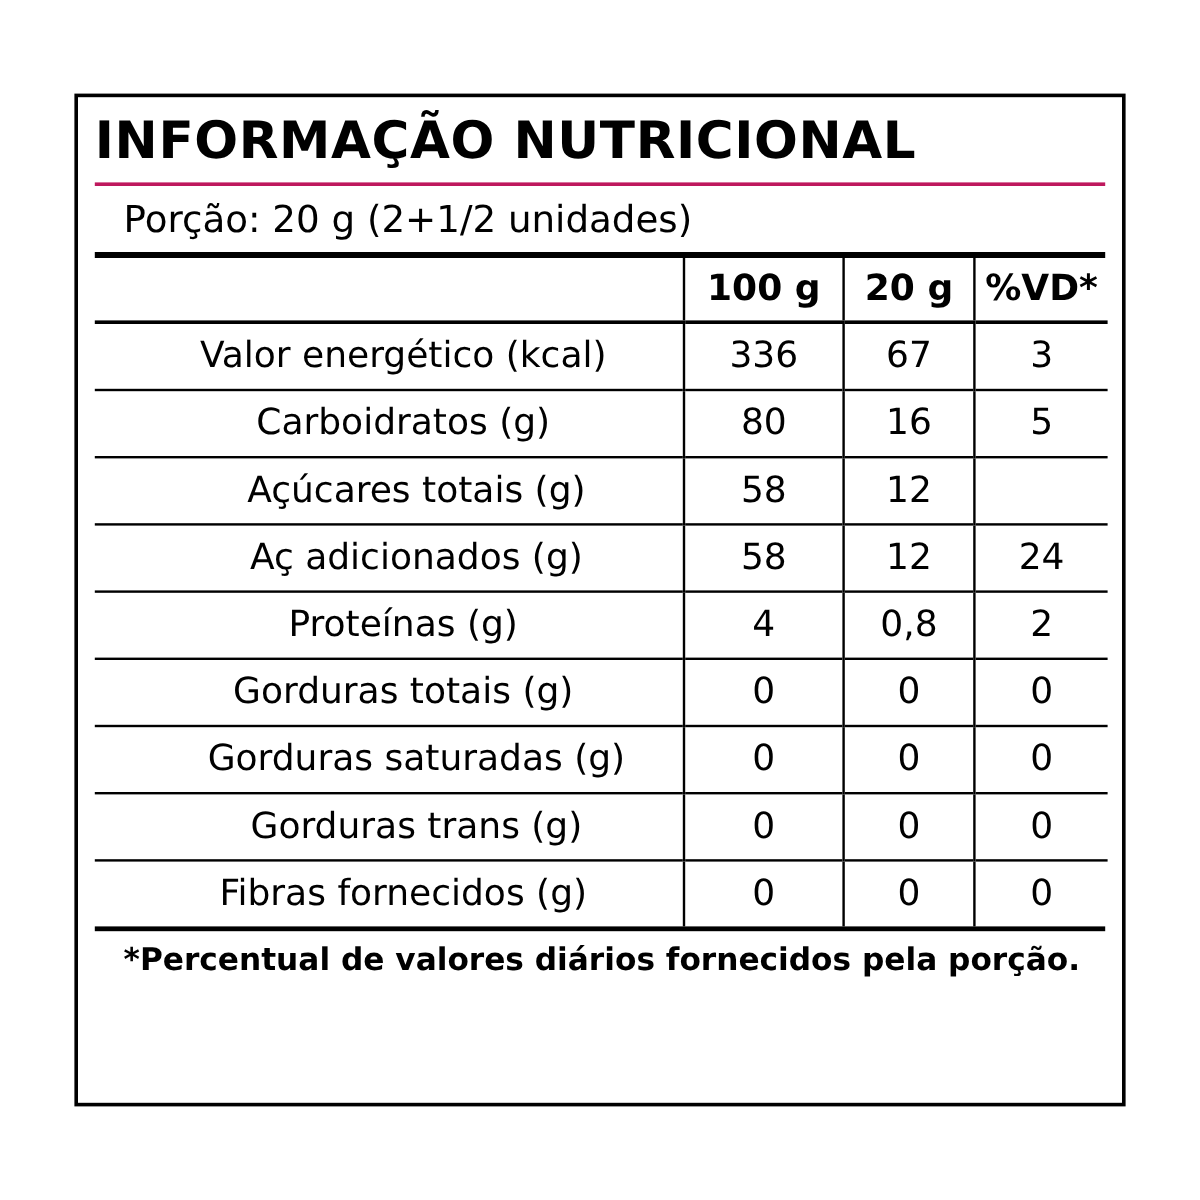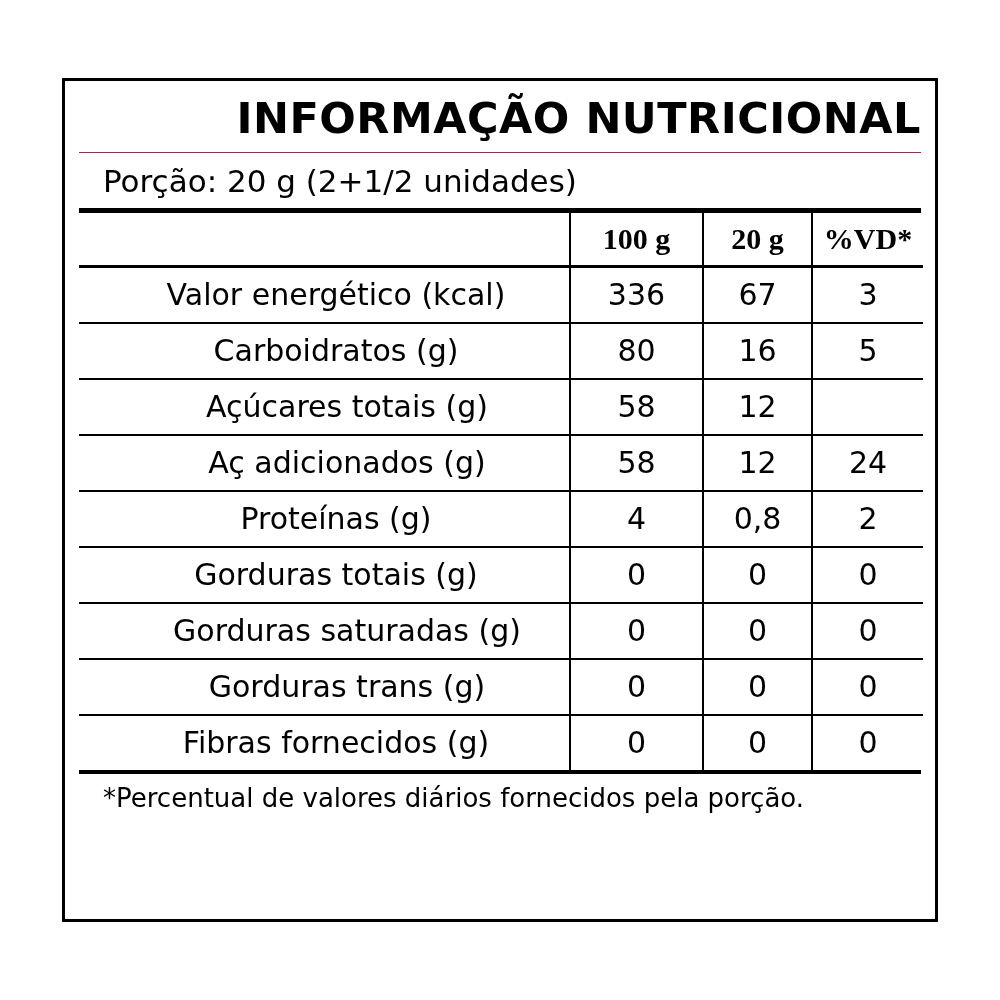--- a/index.html
+++ b/index.html
@@ -23,27 +23,27 @@
     border: 3px solid #000000;
     box-sizing: border-box;
     background: #ffffff;
   }
   .inner {
     padding: 0 14px;
     box-sizing: border-box;
     height: 100%;
   }
   .title {
-    text-align: right;
+    text-align: left;
     font-size: 43px;
     font-weight: bold;
     letter-spacing: 0.5px;
     line-height: 1;
     padding: 16px 0 12px 0;
-    border-bottom: 1px solid #be185d;
+    border-bottom: 3px solid #be185d;
   }
   .servings {
     padding: 8px 0 6px 24px;
     border-bottom: 5px solid #000000;
   }
   .servings div {
     font-size: 31px;
     line-height: 1.32;
     white-space: nowrap;
   }
@@ -72,36 +72,36 @@
     padding-left: 24px;
     white-space: nowrap;
   }
   table.nutri td.lbl.indent {
     padding-left: 46px;
   }
   table.nutri thead th {
     font-weight: bold;
     height: 52px;
     border-bottom: 3px solid #000000;
-    font-family: Liberation Serif, serif;
   }
   table.nutri thead th.lbl {
     border-bottom: 3px solid #000000;
   }
   table.nutri tbody tr + tr td {
     border-top: 2px solid #000000;
   }
   .footnote-wrap {
     border-top: 4px solid #000000;
     padding: 9px 0 0 24px;
   }
   .footnote {
     font-size: 26px;
     line-height: 1.2;
     white-space: nowrap;
+    font-weight: bold;
   }
 </style>
 </head>
 <body>
 
 <div class="panel">
   <div class="inner">
 
     <div class="title">INFORMAÇÃO NUTRICIONAL</div>
 

